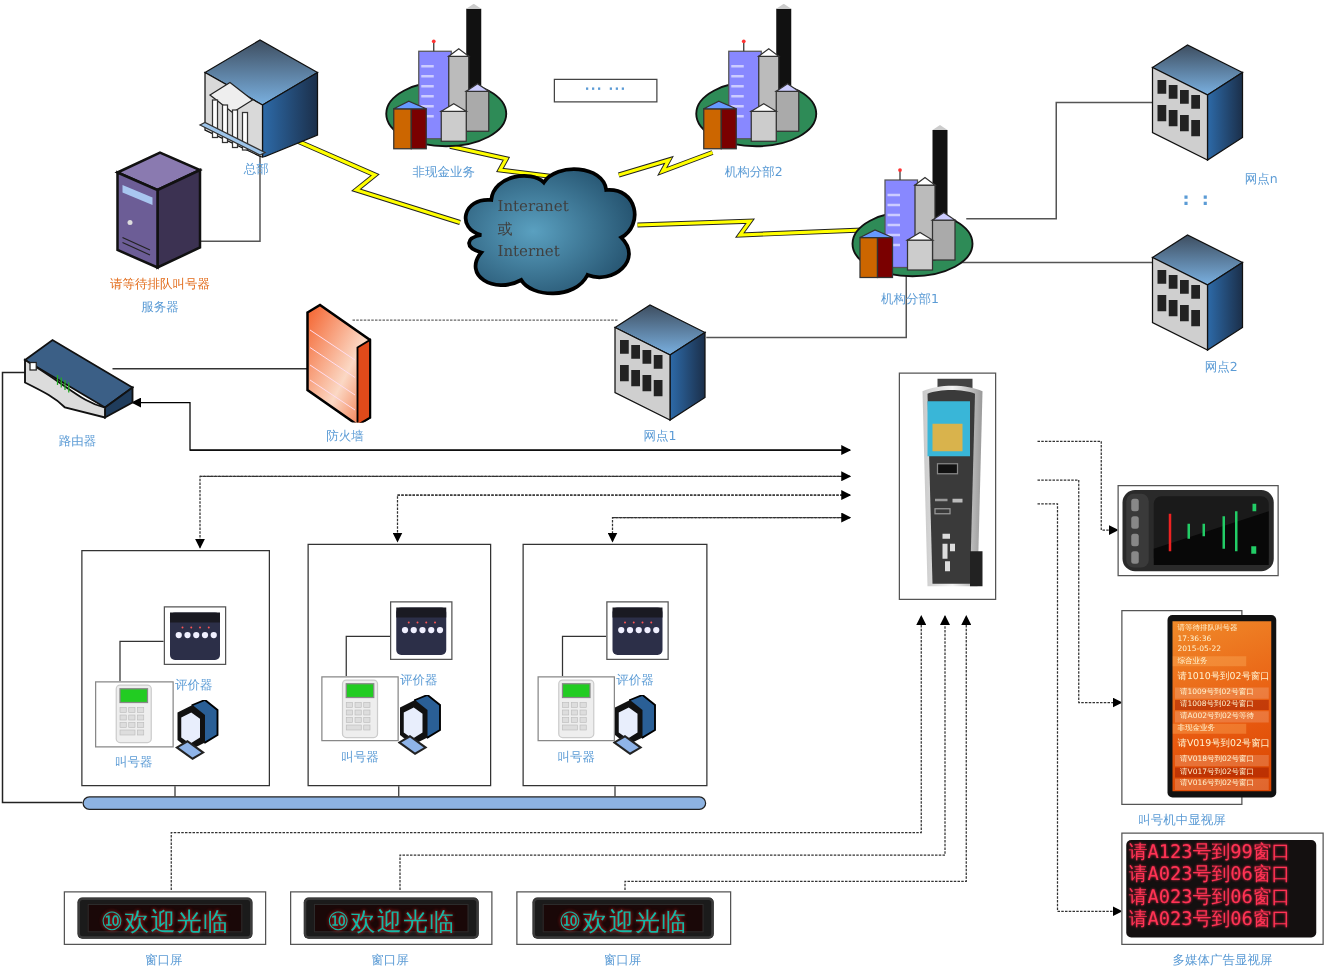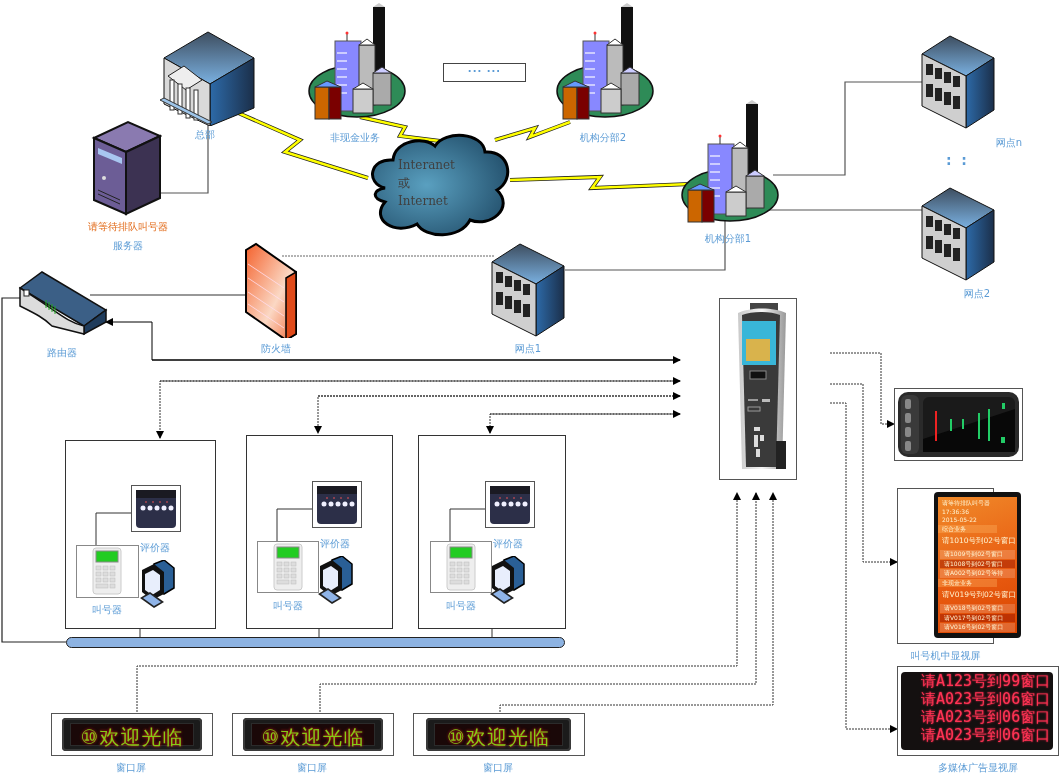--- a/index.html
+++ b/index.html
@@ -5,23 +5,23 @@
   html,body{margin:0;padding:0;background:#fff;}
   body{width:1061px;height:778px;position:relative;overflow:hidden;font-family:"DejaVu Sans",sans-serif;}
   #stage{position:absolute;left:0;top:0;width:1061px;height:778px;}
   .lbl{position:absolute;font-size:10px;color:#5b9bd5;white-space:nowrap;text-align:center;}
   .lbl.orange{color:#e26b1a;}
   .box{position:absolute;border:1px solid #333;background:#fff;box-sizing:border-box;}
   .imgbox{position:absolute;border:1px solid #555;background:#fff;box-sizing:border-box;}
   .abs{position:absolute;}
   .cloudtxt{position:absolute;left:398px;top:156px;width:80px;text-align:left;color:#404040;font-family:"DejaVu Serif",serif;font-size:12px;line-height:18px;}
   .led{position:absolute;background:#1b1b1b;border-radius:4px;box-shadow:inset 0 0 0 2px #3a3a3a;}
-  .led .inner{position:absolute;left:8px;right:8px;top:5px;bottom:5px;background:#1a0808;border:1px solid #2b2b2b;color:#84cc16;font-size:20px;line-height:26px;text-align:center;letter-spacing:1px;font-family:"DejaVu Sans",sans-serif;text-shadow:0 0 3px #ff2020;}
+  .led .inner{position:absolute;left:8px;right:8px;top:5px;bottom:5px;background:#1a0808;border:1px solid #2b2b2b;color:#14b8a6;font-size:20px;line-height:26px;text-align:center;letter-spacing:1px;font-family:"DejaVu Sans",sans-serif;text-shadow:0 0 3px #ff2020;}
   .bigled{position:absolute;left:901px;top:672px;width:152px;height:78px;background:#141010;border-radius:4px;}
-  .bigled .row{color:#ff3355;font-size:15px;line-height:18px;padding-left:20px;text-shadow:0 0 2px #ff2a4a;font-family:"DejaVu Sans Mono",monospace;white-space:nowrap;}
+  .bigled .row{color:#ff3355;font-size:15px;line-height:18px;padding-left:2px;text-shadow:0 0 2px #ff2a4a;font-family:"DejaVu Sans Mono",monospace;white-space:nowrap;}
   .tv{position:absolute;left:901px;top:492px;width:87px;height:146px;background:#111;border-radius:4px;margin-left:33px;}
   .tv .scr{position:absolute;left:4px;top:5px;right:4px;bottom:5px;background:linear-gradient(160deg,#f08a2a,#e85a10 60%,#d94400);overflow:hidden;}
   .tv .ln{color:#fff3d0;font-size:6px;line-height:8.5px;padding-left:4px;white-space:nowrap;}
   .tv .ln.big{font-size:7.5px;line-height:16px;}
   .tv .ln.hdr{background:rgba(255,180,100,.35);margin-right:20px;}
   .tv .ln.bar{background:rgba(255,255,255,.18);margin:1px 2px;}
   .tv .ln.dark{background:rgba(150,20,0,.45);margin:1px 2px;}
   .bus{position:absolute;left:66px;top:637px;width:499px;height:11px;background:#8db3e2;border:1.5px solid #222;border-radius:6px;box-sizing:border-box;}
   .ellipsis-box{position:absolute;left:443px;top:63px;width:83px;height:19px;border:1.5px solid #444;box-sizing:border-box;color:#5b9bd5;font-size:10px;text-align:center;line-height:15px;font-weight:bold;letter-spacing:1px;}
   .vdots{position:absolute;color:#5b9bd5;font-size:14px;line-height:6px;font-weight:bold;}

